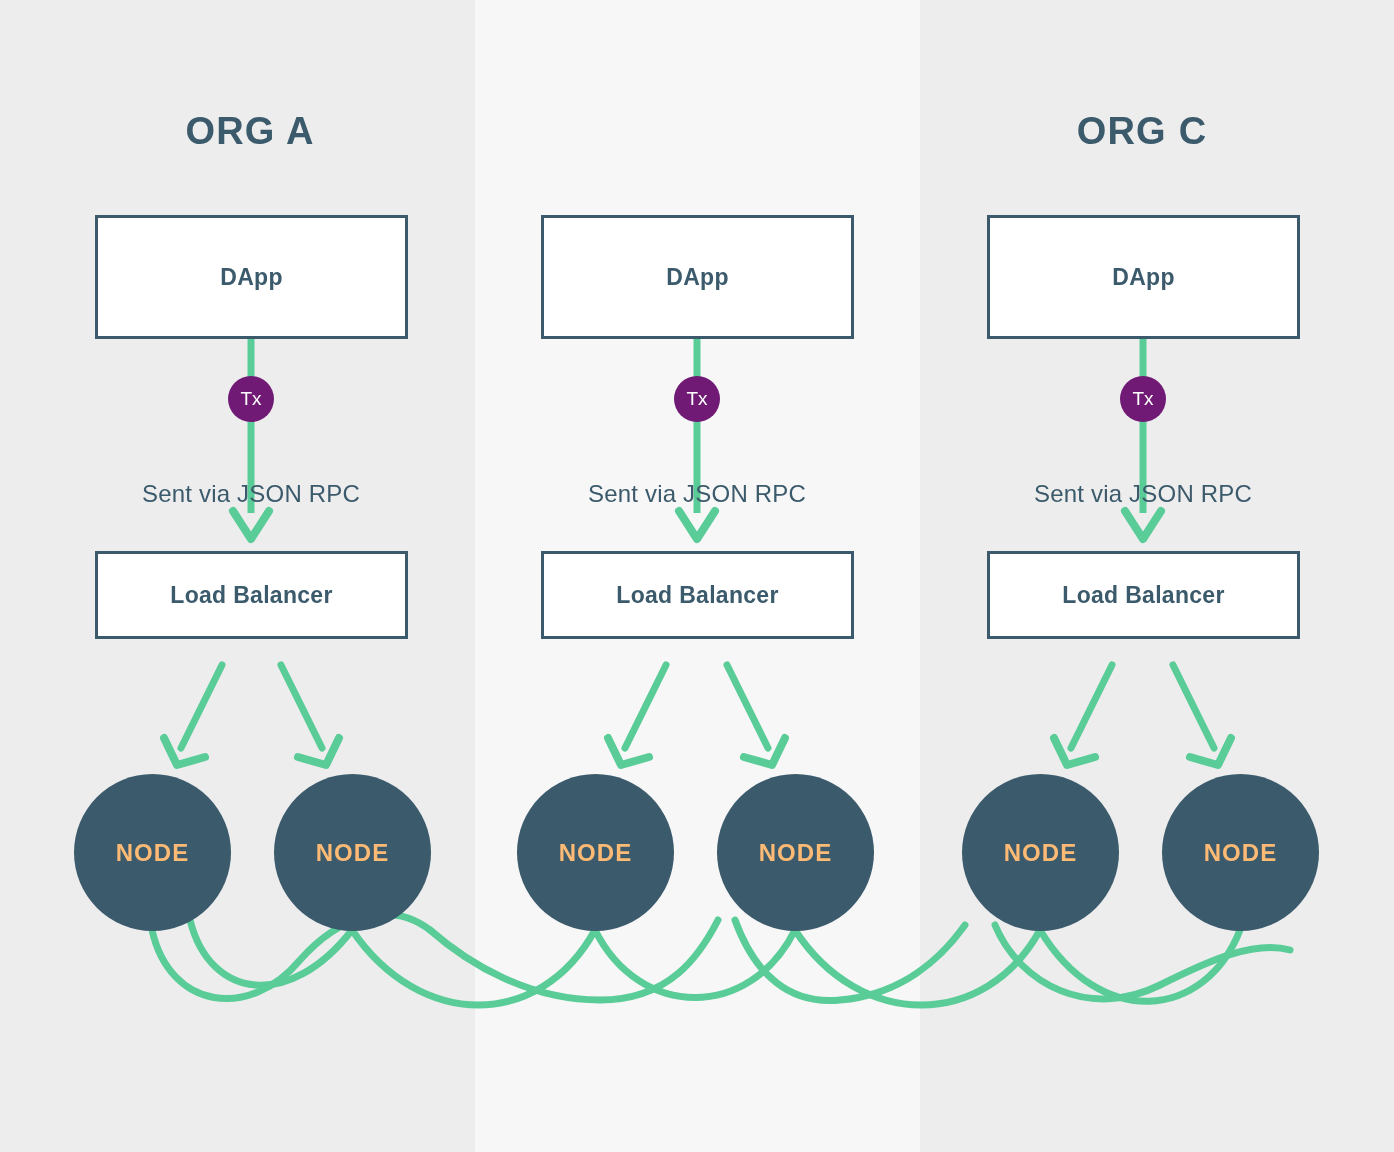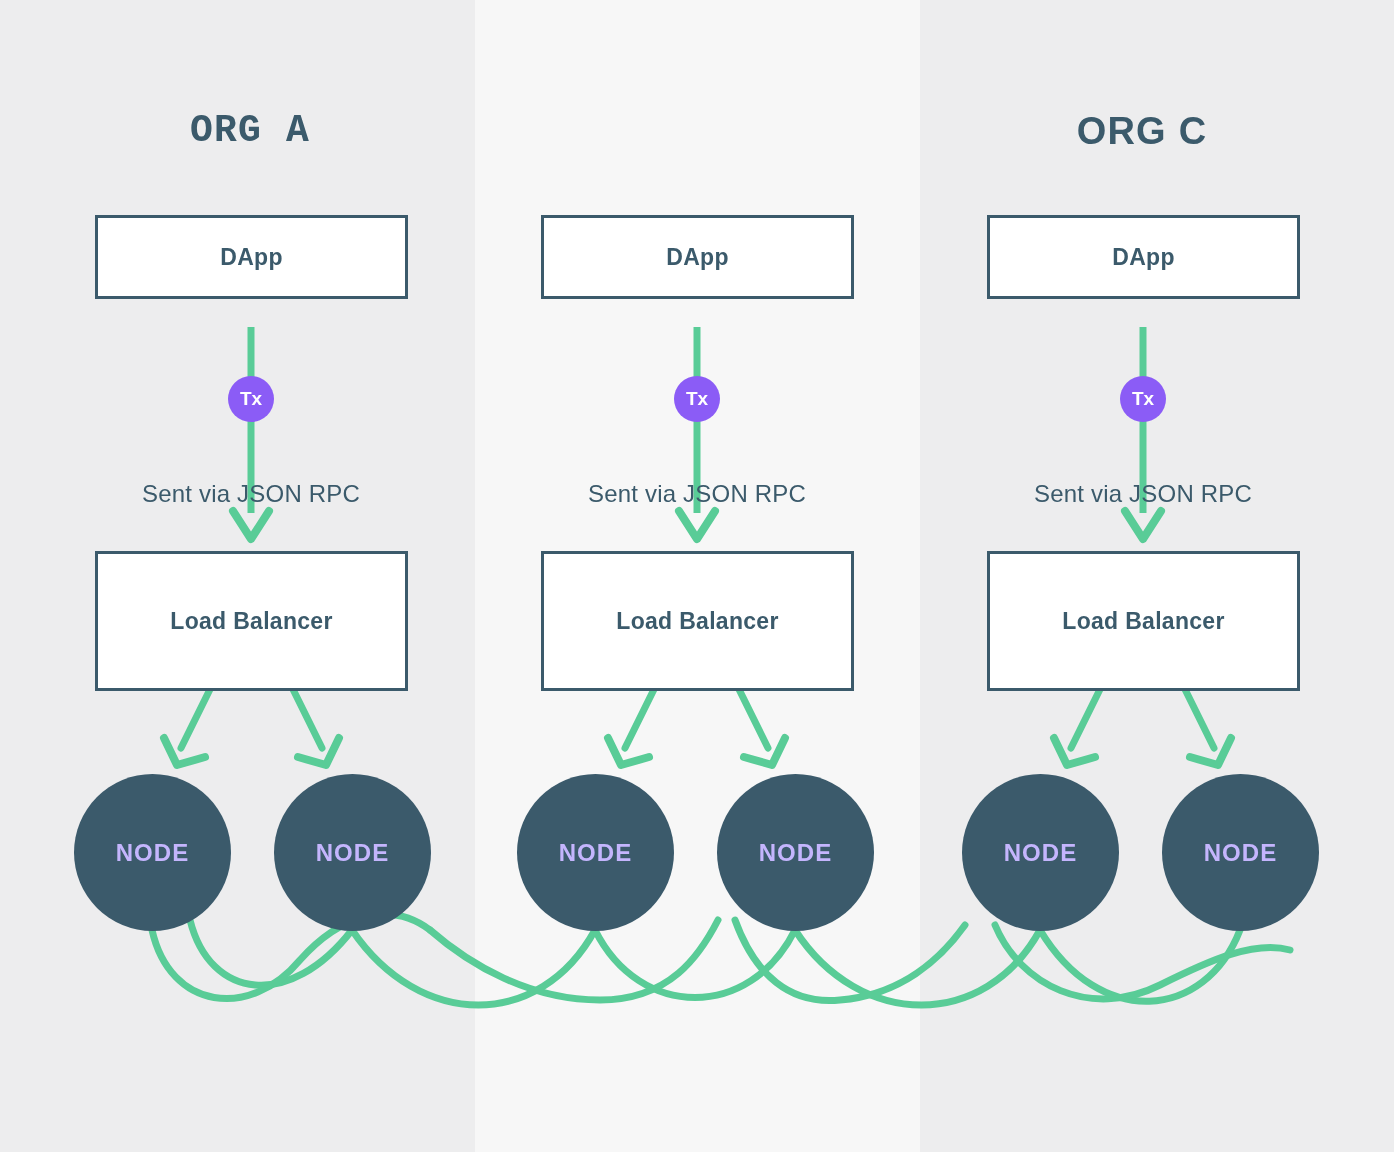--- a/index.html
+++ b/index.html
@@ -40,53 +40,53 @@
     position: absolute;
     top: 112px;
     width: 320px;
     text-align: center;
     font-size: 38px;
     font-weight: bold;
     letter-spacing: 1.2px;
     color: #3b5a6b;
     line-height: 1;
   }
-  #org-title-0 { left: 90px; font-family: Liberation Mono, monospace; }
+  #org-title-0 { left: 90px; }
   #org-title-1 { left: 536px; }
   #org-title-2 { left: 982px; text-align: center; }
 
   
   .unit-box {
     position: absolute;
     background: #ffffff;
     border: 3px solid #3b5a6b;
     display: flex;
     align-items: center;
     justify-content: center;
     font-size: 23px;
     font-weight: bold;
     color: #3b5a6b;
     letter-spacing: 0.3px;
   }
-  .dapp-box { top: 215px; width: 313px; height: 84px; }
-  .lb-box   { top: 551px; width: 313px; height: 140px; }
+  .dapp-box { top: 215px; width: 313px; height: 124px; }
+  .lb-box   { top: 551px; width: 313px; height: 88px; }
   .box-col-0 { left: 95px; }
   .box-col-1 { left: 541px; }
   .box-col-2 { left: 987px; }
 
   
   .tx-badge {
     position: absolute;
     width: 46px;
     height: 46px;
     border-radius: 50%;
-    background: #8b5cf6;
+    background: #701a75;
     color: #ffffff;
     font-size: 19px;
-    font-weight: bold;
+    font-weight: normal;
     display: flex;
     align-items: center;
     justify-content: center;
     top: 376px;
   }
   #tx-badge-0 { left: 228px; }
   #tx-badge-1 { left: 674px; }
   #tx-badge-2 { left: 1120px; }
 
   
@@ -104,21 +104,21 @@
   #rpc-label-1 { left: 487px; }
   #rpc-label-2 { left: 933px; }
 
   
   .node-circle {
     position: absolute;
     width: 157px;
     height: 157px;
     border-radius: 50%;
     background: #3b5a6b;
-    color: #c4b5fd;
+    color: #fdba74;
     display: flex;
     align-items: center;
     justify-content: center;
     font-size: 24px;
     font-weight: bold;
     letter-spacing: 1.1px;
     top: 774px;
   }
   #node-0 { left: 74px; }
   #node-1 { left: 274px; }

